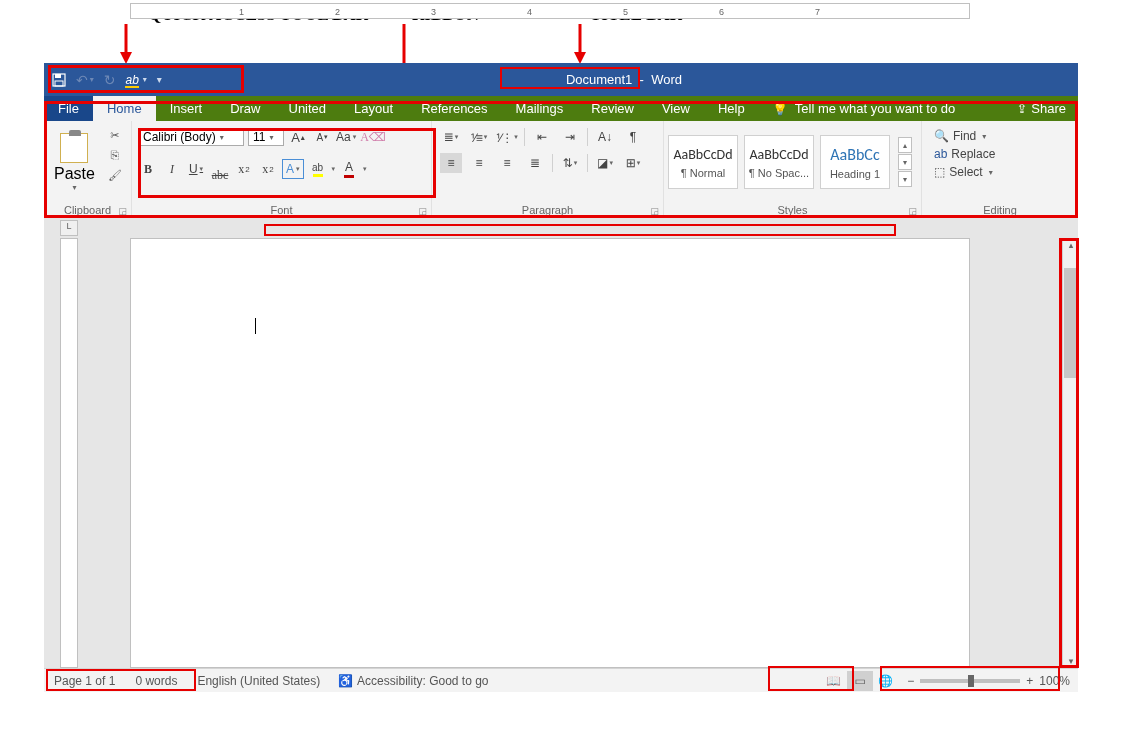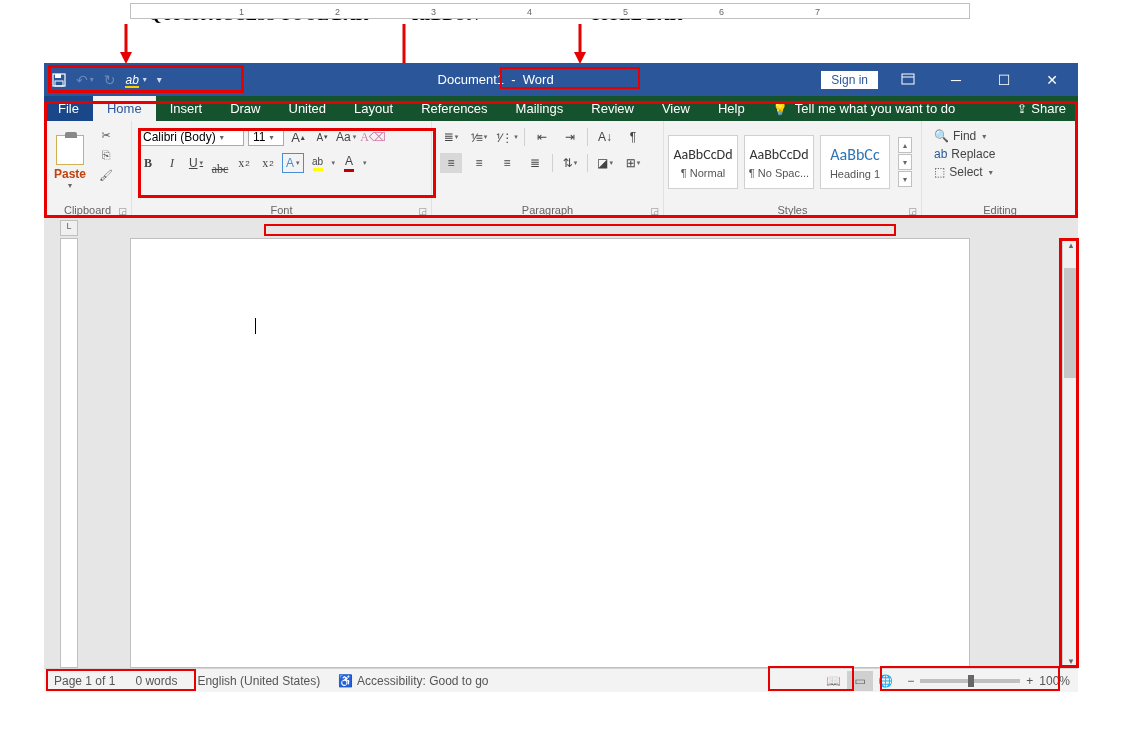--- a/index.html
+++ b/index.html
@@ -14,41 +14,41 @@
   .titlebar { position:absolute; left:44px; top:63px; width:1034px; height:33px; background:#2b579a; display:flex; align-items:center; }
   .qat { display:flex; align-items:center; height:100%; padding:0 8px; gap:10px; }
   .qat .icon { color:#cdd9ec; font-size:14px; display:flex; align-items:center; gap:2px;}
   .qat .disabled { color:#6d88b6; }
   .title-center { flex:1; text-align:center; color:#fff; font-size:13px; }
   .title-right { display:flex; align-items:center; gap:12px; padding-right:8px; }
   .signin { background:#fff; color:#2b579a; font-size:12px; padding:2px 10px; }
   .win-icon { color:#fff; font-size:14px; width:36px; text-align:center; }
 
   
-  .tabs { position:absolute; left:44px; top:96px; width:1034px; height:25px; background:#14532d; display:flex; align-items:stretch; }
+  .tabs { position:absolute; left:44px; top:96px; width:1034px; height:25px; background:#4d7c0f; display:flex; align-items:stretch; }
   .tab { color:#fff; font-size:13px; padding:4px 14px; display:flex; align-items:center; cursor:pointer; }
   .tab.file { background:#19478a; }
   .tab.active { background:#f3f3f3; color:#2b579a; }
   .tellme { flex:1; color:#fff; font-size:13px; display:flex; align-items:center; gap:6px; padding-left:14px;}
   .share { color:#fff; font-size:13px; display:flex; align-items:center; gap:4px; padding:0 12px;}
 
   
   .ribbon { position:absolute; left:44px; top:121px; width:1034px; height:97px; background:#f3f3f3; border-bottom:1px solid #d4d4d4; display:flex; }
   .group { border-right:1px solid #e1e1e1; display:flex; flex-direction:column; }
   .group-body { flex:1; display:flex; padding:4px; }
   .group-label { text-align:center; font-size:11px; color:#666; padding:1px 8px; position:relative;}
   .dlaunch { position:absolute; right:4px; bottom:1px; font-size:9px; color:#888; }
 
   .paste-col { display:flex; flex-direction:column; align-items:center; justify-content:center; padding:2px 6px;}
   .paste-icon { width:28px; height:30px; background:#fff; border:1px solid #d0b050; position:relative; margin-bottom:2px;}
   .paste-clip { position:absolute; top:-4px; left:8px; width:12px; height:6px; background:#888; border-radius:2px 2px 0 0;}
   .small-col { display:flex; flex-direction:column; gap:4px; padding:2px 4px; }
   .small-btn { width:20px; height:16px; font-size:11px; color:#555; display:flex; align-items:center; justify-content:center;}
 
-  .font-col { display:flex; flex-direction:column; padding:2px;}
+  .font-col { display:flex; flex-direction:column; gap:6px; padding:2px;}
   .font-row { display:flex; align-items:center; gap:4px; }
   .combo { background:#fff; border:1px solid #ababab; font-size:12px; padding:1px 4px; display:flex; align-items:center; gap:4px;}
   .combo .dd { font-size:8px; color:#666; }
   .fbtn { min-width:20px; height:20px; font-size:12px; color:#444; display:flex; align-items:center; justify-content:center; gap:1px; font-family: "Times New Roman", serif;}
   .fbtn .dd { font-size:7px; color:#666; margin-left:1px;}
   .fbtn.bold { font-weight:bold; }
   .fbtn.italic { font-style:italic; }
   .fbtn.ul { text-decoration:underline; }
   .fbtn.strike { text-decoration:line-through;margin-top:12px; }
   .highlight-sw { width:10px; height:3px; background:#ffff00; }
@@ -179,32 +179,20 @@
       <span style="position:absolute;bottom:-1px;left:0;width:14px;height:2px;background:#ffcc00;"></span>
       <span style="font-size:8px;color:#cdd9ec;margin-left:2px;">▾</span>
     </span>
     <span class="icon" style="font-size:10px;">▾</span>
   </div>
   <div class="title-center">
     <span>Document1</span>
     &nbsp;<span>-</span>&nbsp;
     <span>Word</span>
   </div>
-  <div class="title-right">
-    <span class="signin">Sign in</span>
-    <span class="win-icon">
-      <svg width="14" height="12">
-          <rect x="1" y="1" width="12" height="10" fill="none" stroke="#fff"></rect>
-          <line x1="1" y1="4" x2="13" y2="4" stroke="#fff"></line>
-        </svg>
-    </span>
-    <span class="win-icon">─</span>
-    <span class="win-icon">☐</span>
-    <span class="win-icon">✕</span>
-  </div>
 </div>
 
 <div class="tabs">
   <div class="tab file">File</div>
   <div class="tab active">Home</div>
   <div class="tab">Insert</div>
   <div class="tab">Draw</div>
   <div class="tab">United</div>
   <div class="tab">Layout</div>
   <div class="tab">References</div>
@@ -223,21 +211,21 @@
 </div>
 
 <div class="ribbon">
 
   <div class="group" style="width:88px;">
     <div class="group-body">
       <div class="paste-col">
         <div class="paste-icon">
             <div class="paste-clip"></div>
           </div>
-        <span style="font-size:12px;color:#c2410c;font-weight:bold;">Paste</span>
+        <span style="font-size:16px;color:#000000;">Paste</span>
         <span style="font-size:8px;color:#666;">▾</span>
       </div>
       <div class="small-col">
         <div class="small-btn">✂</div>
         <div class="small-btn">⎘</div>
         <div class="small-btn">🖌</div>
       </div>
     </div>
     <div class="group-label"><span>Clipboard</span><span class="dlaunch">◲</span></div>
   </div>

